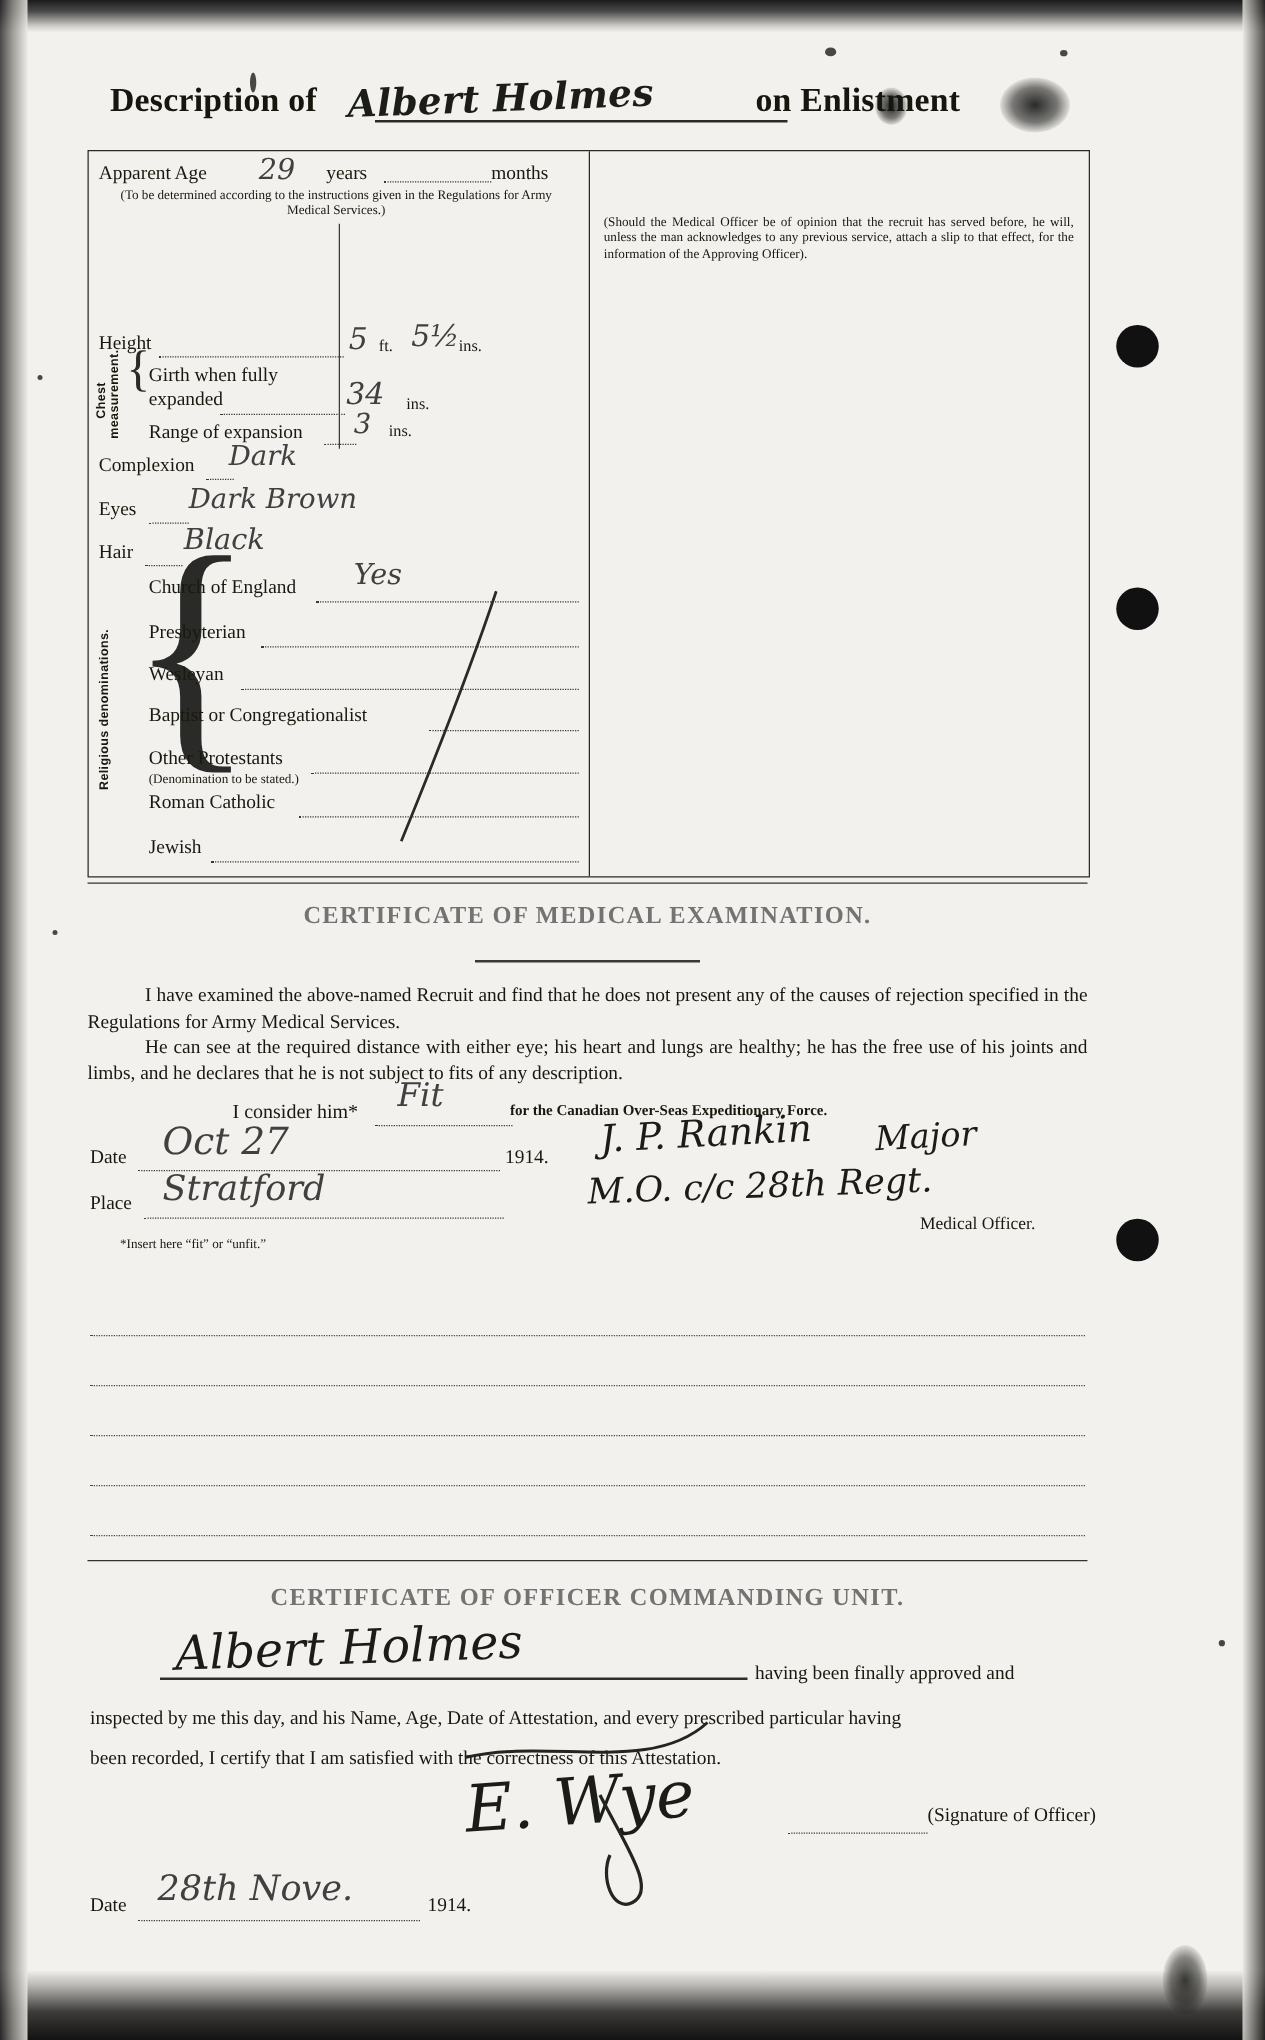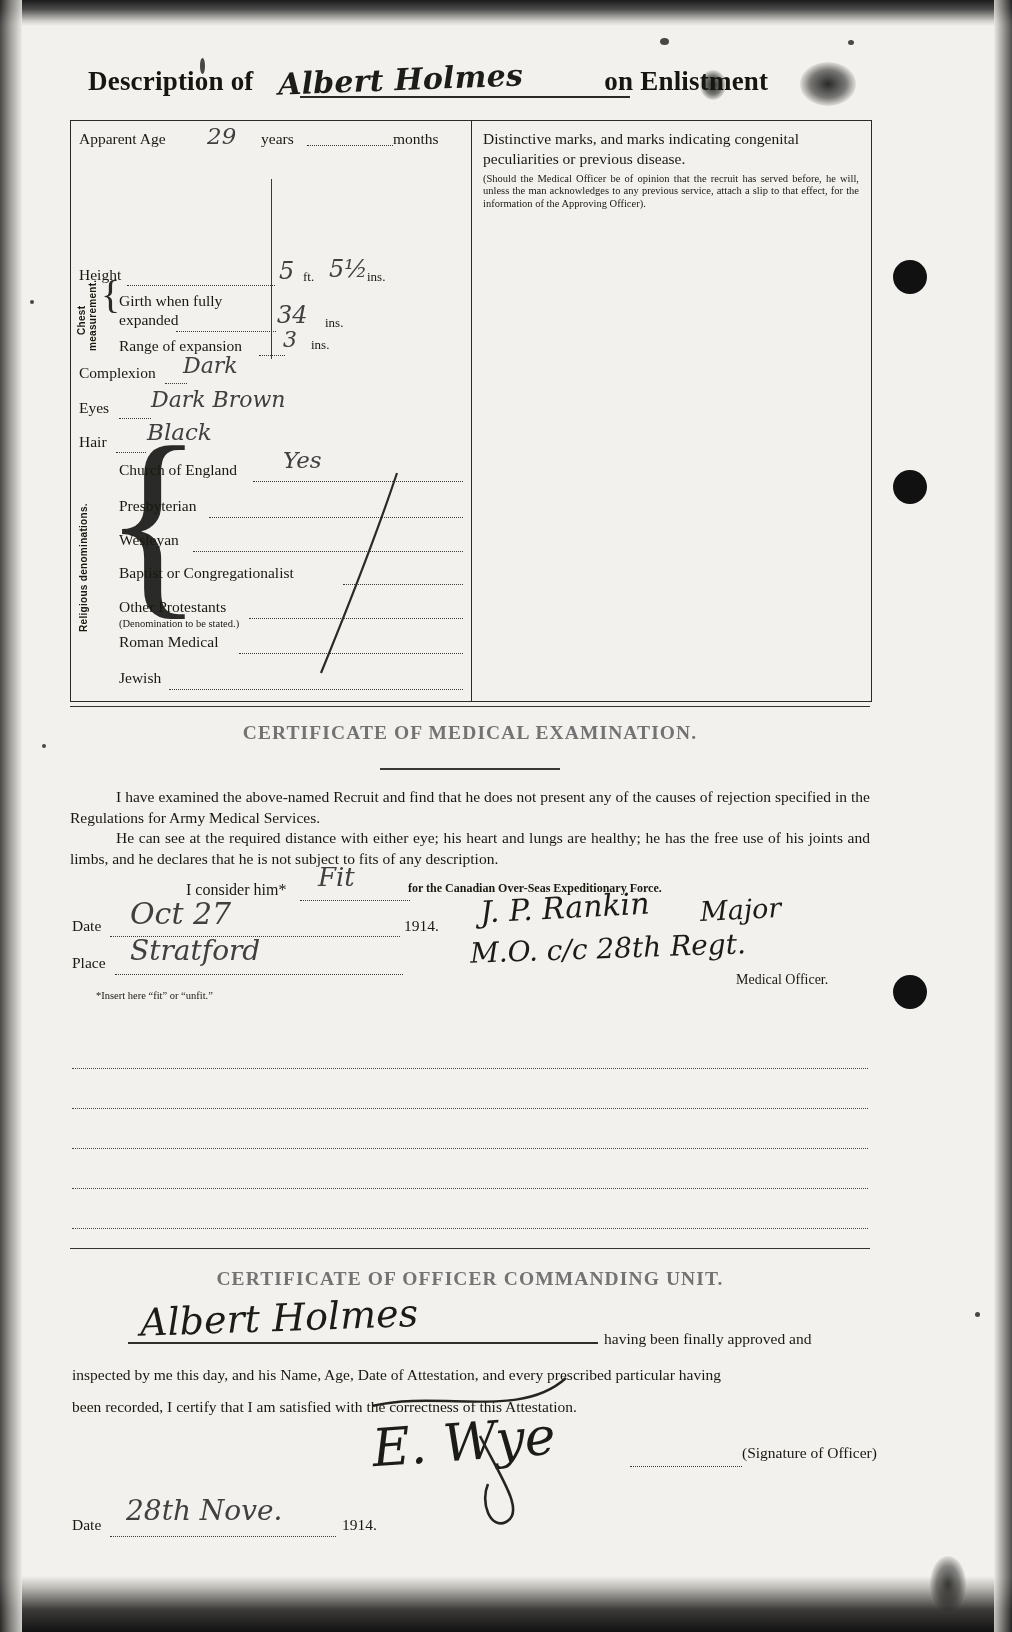--- a/index.html
+++ b/index.html
@@ -201,20 +201,21 @@
   <div class="smudge" style="left:700px;top:70px;width:26px;height:30px;"></div>
 
   <div class="frame">
     <div class="frame-midline"></div>
 
     <div class="abs label" style="left:8px;top:9px;">Apparent  Age</div>
     <div class="abs ink" style="left:136px;top:2px;font-size:23px;">29</div>
     <div class="abs label" style="left:190px;top:9px;">years</div>
     <div class="dots abs" style="left:236px;top:10px;width:86px;height:14px;"></div>
     <div class="abs label" style="left:322px;top:9px;">months</div>
+    <div class="abs small" style="left:8px;top:30px;width:380px;text-align:center;">(To be determined according to the instructions given in the Regulations for Army Medical Services.)</div>
 
     <div class="abs" style="left:200px;top:58px;width:1px;height:180px;background:#3b3b35;"></div>
 
     <div class="abs label" style="left:8px;top:145px;">Height</div>
     <div class="dots abs" style="left:56px;top:150px;width:148px;height:14px;"></div>
     <div class="abs ink" style="left:208px;top:136px;font-size:24px;">5</div>
     <div class="abs label" style="left:232px;top:148px;font-size:13px;">ft.</div>
     <div class="abs ink" style="left:258px;top:134px;font-size:24px;">5½</div>
     <div class="abs label" style="left:296px;top:148px;font-size:13px;">ins.</div>
 
@@ -255,31 +256,30 @@
     <div class="abs label" style="left:48px;top:410px;">Wesleyan</div>
     <div class="dots abs" style="left:122px;top:416px;width:270px;height:14px;"></div>
 
     <div class="abs label" style="left:48px;top:443px;">Baptist or Congregationalist</div>
     <div class="dots abs" style="left:272px;top:449px;width:120px;height:14px;"></div>
 
     <div class="abs label" style="left:48px;top:477px;">Other Protestants</div>
     <div class="dots abs" style="left:178px;top:483px;width:214px;height:14px;"></div>
     <div class="abs small" style="left:48px;top:497px;">(Denomination to be stated.)</div>
 
-    <div class="abs label" style="left:48px;top:512px;">Roman Medical</div>
+    <div class="abs label" style="left:48px;top:512px;">Roman Catholic</div>
     <div class="dots abs" style="left:168px;top:518px;width:224px;height:14px;"></div>
 
     <div class="abs label" style="left:48px;top:548px;">Jewish</div>
     <div class="dots abs" style="left:98px;top:554px;width:294px;height:14px;"></div>
 
     <svg class="abs" style="left:230px;top:346px;width:110px;height:212px;" viewBox="0 0 110 212">
       <path d="M96 6 C 78 60, 56 118, 20 206" stroke="#2b2b26" stroke-width="2.2" fill="none"></path>
     </svg>
 
-    <div class="abs label" style="left:412px;top:8px;width:378px;line-height:1.28;">Distinctive marks, and marks indicating congenital peculiarities or previous disease.</div>
     <div class="abs small" style="left:412px;top:52px;width:376px;text-align:justify;">(Should the Medical Officer be of opinion that the recruit has served before, he will, unless the man acknowledges to any previous service, attach a slip to that effect, for the information of the Approving Officer).</div>
     <div class="abs" style="left:412px;top:118px;width:376px;height:440px;"></div>
   </div>
 
   <div class="hr" style="top:706px;"></div>
   <div class="sect-title" style="top:722px;">CERTIFICATE OF MEDICAL EXAMINATION.</div>
   <div class="abs" style="left:380px;top:768px;width:180px;height:2px;background:#3a3a34;"></div>
 
   <div class="para" style="top:828px;text-indent:46px;">He can see at the required distance with either eye; his heart and lungs are healthy; he has the free use of his joints and limbs, and he declares that he is not subject to fits of any description.</div>
   <div class="para" style="top:787px;text-indent:46px;">I have examined the above-named Recruit and find that he does not present any of the causes of rejection specified in the Regulations for Army Medical Services.</div>

